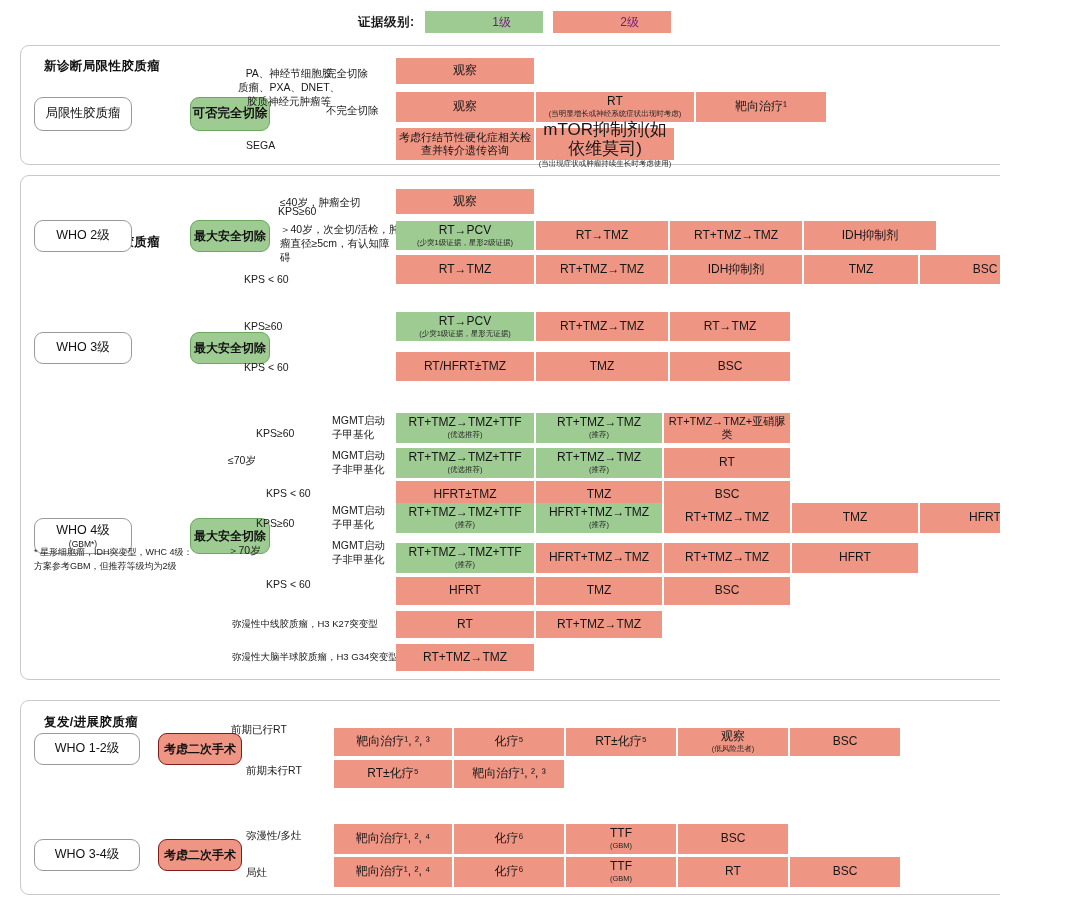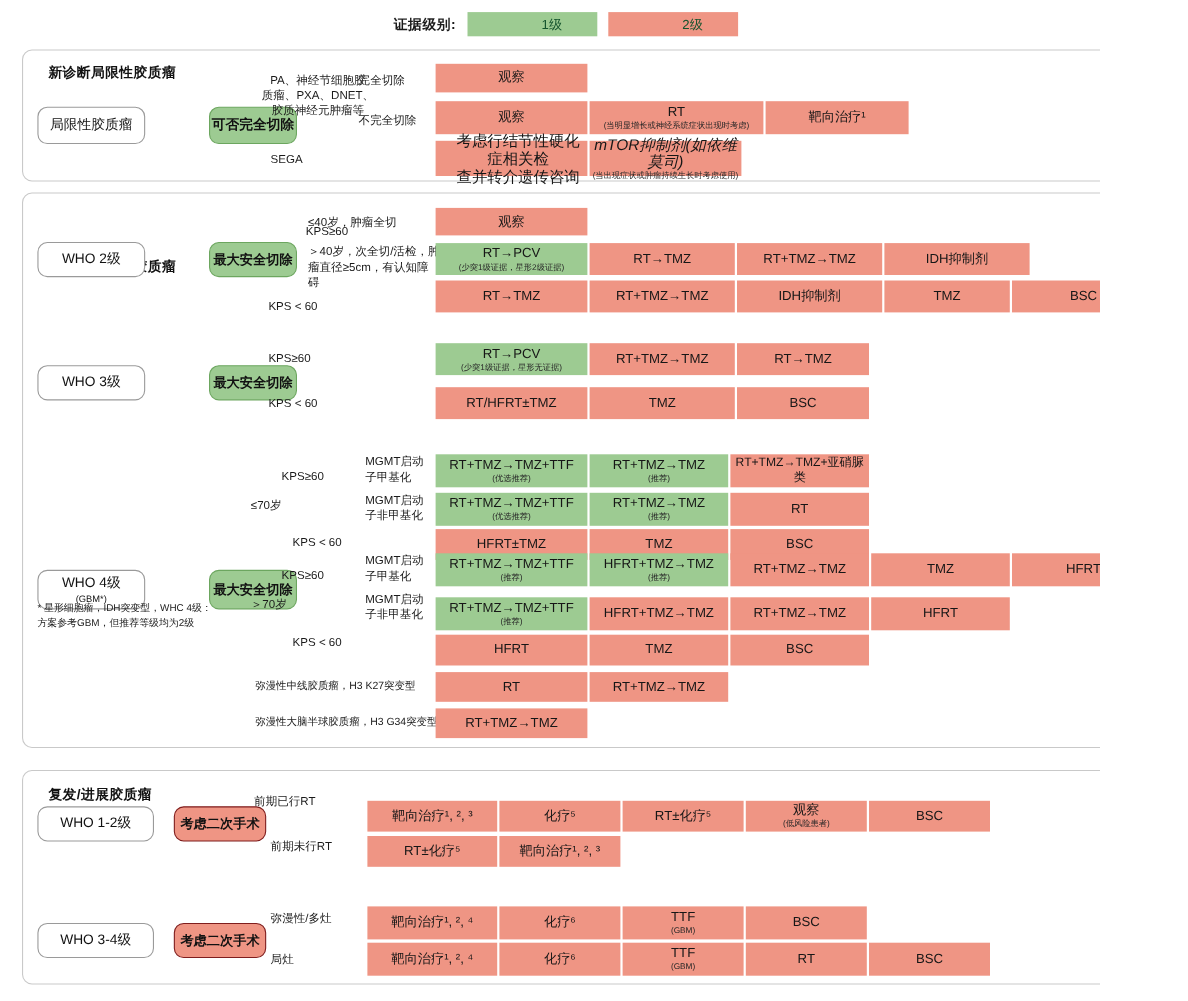--- a/index.html
+++ b/index.html
@@ -20,21 +20,21 @@
     position: absolute; left: 358px; top: 11px;
     display: flex; align-items: center; gap: 10px;
   }
   .legend-label {
     font-size: 12.5px; color: #1a1a1a; font-weight: 600;
     letter-spacing: .5px;
   }
   .legend-chip {
     width: 118px; height: 22px;
     display: flex; align-items: center; justify-content: center;
-    font-size: 12px; color: #14532d; padding-left: 36px;
+    font-size: 12px; color: #701a75; padding-left: 36px;
   }
   .chip-g { background: #9dcb92; }
   .chip-r { background: #ef9584; }
 
   
   .panel {
     position: absolute;
     border: 1px solid #c9c9c9;
     border-radius: 9px;
     background: #ffffff;
@@ -196,25 +196,25 @@
     <span class="lead">观察</span>
   </div>
   <div class="tbox r" style="left:536px; top:92px; width:158px; height:30px;">
     <span class="lead">RT</span>
     <span class="sub">(当明显增长或神经系统症状出现时考虑)</span>
   </div>
   <div class="tbox r" style="left:696px; top:92px; width:130px; height:30px;">
     <span class="lead">靶向治疗¹</span>
   </div>
   <div class="tbox r" style="left:396px; top:128px; width:138px; height:32px; white-space:pre-line;">
-    <span class="lead" style="font-size:14px;margin-left:12px;">考虑行结节性硬化症相关检
+    <span class="lead" style="font-size:11px;">考虑行结节性硬化症相关检
 查并转介遗传咨询</span>
   </div>
   <div class="tbox r" style="left:536px; top:128px; width:138px; height:32px;">
-    <span class="lead" style="font-size:14px;font-style:italic;">mTOR抑制剂(如依维莫司)</span>
+    <span class="lead" style="font-size:17px;">mTOR抑制剂(如依维莫司)</span>
     <span class="sub">(当出现症状或肿瘤持续生长时考虑使用)</span>
   </div>
 
   <div class="panel" style="left:20px; top:175px; width:1040px; height:505px;"></div>
   <div class="panel-title" style="left:44px; top:189px;margin-top:45px;">新诊断弥漫性胶质瘤</div>
 
   <div class="node node-white" style="left:34px; top:220px; width:98px; height:32px;">
     <span>WHO 2级</span>
   </div>
   <div class="node node-green" style="left:190px; top:220px; width:80px; height:32px;">

